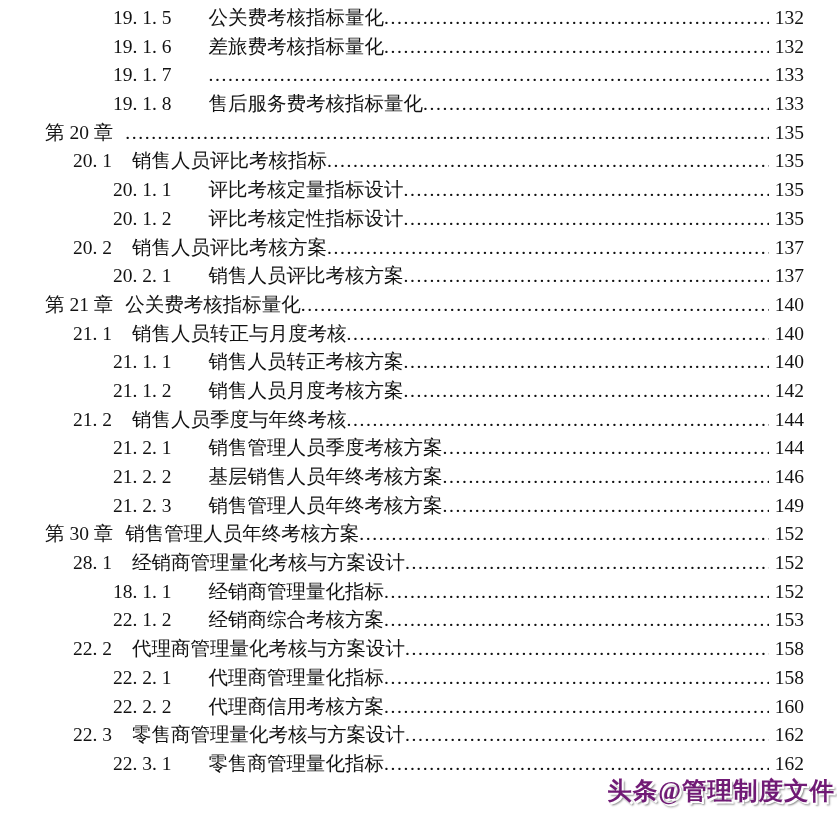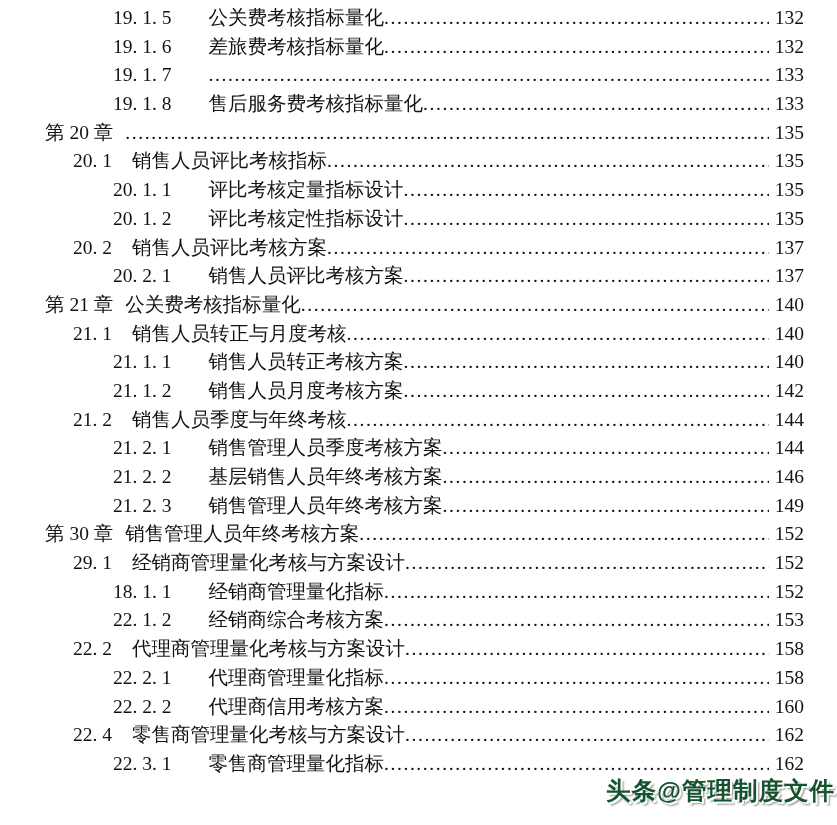--- a/index.html
+++ b/index.html
@@ -50,22 +50,22 @@
     text-align: left;
   }
   .watermark {
     position: absolute;
     top: 774px;
     right: 2px;
     font-size: 24.5px;
     line-height: 34px;
     font-weight: bold;
     letter-spacing: 1px;
-    font-family: Liberation Sans, sans-serif;
-    color: #14532d;
+    font-family: Liberation Serif, serif;
+    color: #701a75;
     text-shadow: 2px 2px 0 #ffffff, 3px 3px 2px #8a8a8a;
     white-space: nowrap;
   }
 </style>
 </head>
 <body>
 
 <div class="toc">
   <div>
       <div class="row lvl3">
@@ -174,21 +174,21 @@
     <span class="leader"></span>
     <span class="page">149</span>
   </div>
       <div class="row lvl1">
     <span class="num">第 30 章</span>
     <span class="title">销售管理人员年终考核方案</span>
     <span class="leader"></span>
     <span class="page">152</span>
   </div>
       <div class="row lvl2">
-    <span class="num">29. 1</span>
+    <span class="num">28. 1</span>
     <span class="title">经销商管理量化考核与方案设计</span>
     <span class="leader"></span>
     <span class="page">152</span>
   </div>
       <div class="row lvl3">
     <span class="num">18. 1. 1</span>
     <span class="title">经销商管理量化指标</span>
     <span class="leader"></span>
     <span class="page">152</span>
   </div>
@@ -210,21 +210,21 @@
     <span class="leader"></span>
     <span class="page">158</span>
   </div>
       <div class="row lvl3">
     <span class="num">22. 2. 2</span>
     <span class="title">代理商信用考核方案</span>
     <span class="leader"></span>
     <span class="page">160</span>
   </div>
       <div class="row lvl2">
-    <span class="num">22. 4</span>
+    <span class="num">22. 3</span>
     <span class="title">零售商管理量化考核与方案设计</span>
     <span class="leader"></span>
     <span class="page">162</span>
   </div>
       <div class="row lvl3">
     <span class="num">22. 3. 1</span>
     <span class="title">零售商管理量化指标</span>
     <span class="leader"></span>
     <span class="page">162</span>
   </div>

